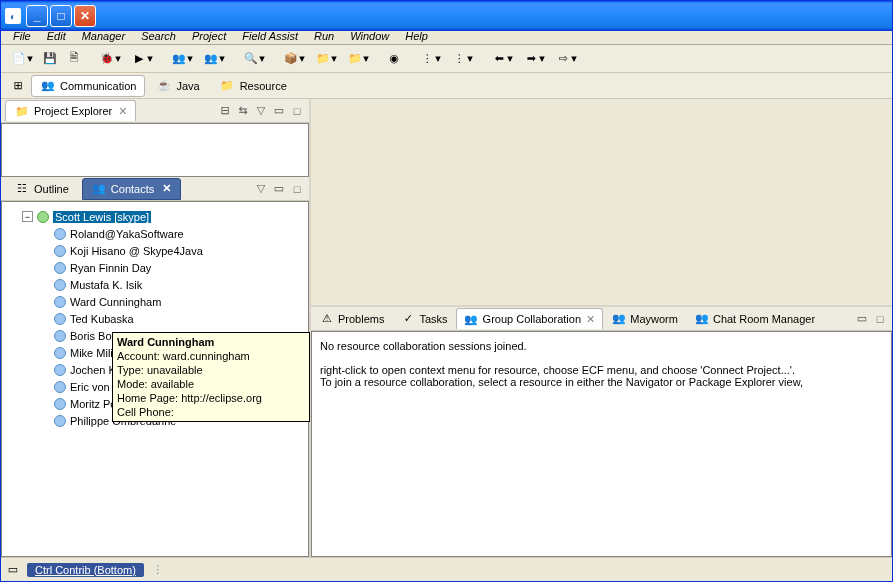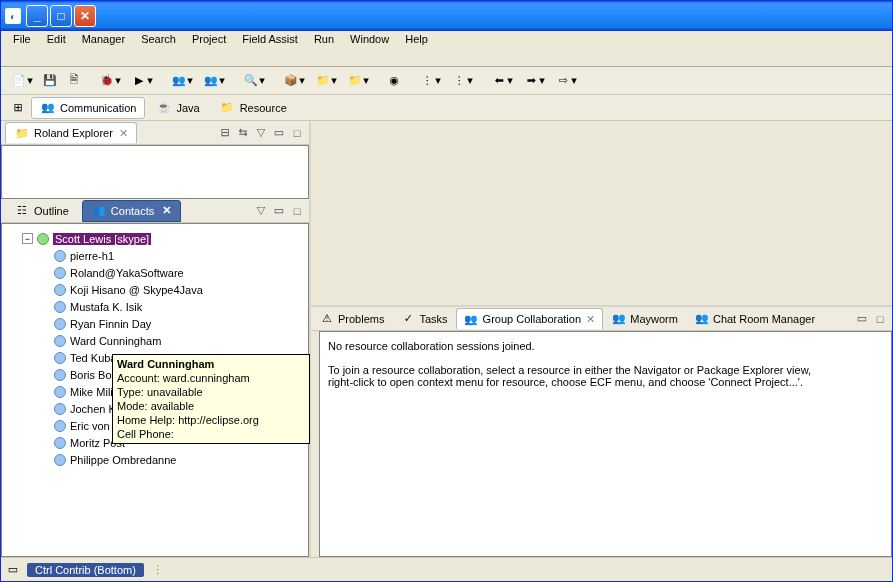--- a/index.html
+++ b/index.html
@@ -5,21 +5,21 @@
 *{margin:0;padding:0;box-sizing:border-box;font-family:Tahoma,Arial,sans-serif;font-size:11px;}
 body{width:893px;height:582px;background:#ece9d8;overflow:hidden;}
 .window{border:1px solid #0831d9;height:100%;display:flex;flex-direction:column;}
 .titlebar{background:linear-gradient(to bottom,#0058e6 0%,#3d91ff 8%,#268cff 40%,#1278e6 88%,#0831d9 100%);height:30px;display:flex;align-items:center;padding:0 4px;color:#fff;font-weight:bold;}
 .titlebar .ticon{width:16px;height:16px;background:#fff;border-radius:2px;margin-right:5px;display:flex;align-items:center;justify-content:center;color:#2a6bc1;font-size:10px;}
 .titlebar .title{flex:1;}
 .winbtns{display:flex;gap:2px;}
 .winbtn{width:22px;height:22px;border:1px solid #fff;border-radius:3px;display:flex;align-items:center;justify-content:center;color:#fff;font-weight:bold;font-size:12px;}
 .winbtn.min,.winbtn.max{background:linear-gradient(to bottom,#3d91ff,#1668d6);}
 .winbtn.close{background:linear-gradient(to bottom,#e67452,#d6451f);}
-.menubar{background:#ece9d8;height:36px;display:flex;align-items:flex-start;padding-left:4px;border-bottom:1px solid #aca899;}
+.menubar{background:#ece9d8;height:14px;display:flex;align-items:flex-end;padding-left:4px;border-bottom:1px solid #aca899;font-style:italic;}
 .menubar span{padding:2px 8px;cursor:default;}
 .toolbar{background:#efede0;height:28px;display:flex;align-items:center;padding-left:6px;border-bottom:1px solid #cdc7b6;gap:2px;}
 .tbtn{width:22px;height:22px;display:flex;align-items:center;justify-content:center;border:1px solid transparent;border-radius:2px;}
 .tbtn.drop{width:30px;}
 .tsep{width:6px;height:22px;}
 .persprow{background:#efede0;height:26px;display:flex;align-items:center;padding-left:6px;border-bottom:1px solid #cdc7b6;gap:2px;}
 .persp{display:flex;align-items:center;gap:4px;padding:2px 8px;border:1px solid transparent;border-radius:3px;}
 .persp.active{background:#fff;border:1px solid #b8b8b8;}
 .body{flex:1;display:flex;background:#ece9d8;}
 .left{width:308px;display:flex;flex-direction:column;}
@@ -30,35 +30,35 @@
 .viewtab.sel{background:#4a6da7;color:#fff;border:1px solid #2a4d87;}
 .viewtools{margin-left:auto;display:flex;gap:2px;margin-right:4px;}
 .vtool{width:16px;height:16px;display:flex;align-items:center;justify-content:center;color:#555;}
 .viewbody{background:#fff;border:1px solid #848484;flex:1;}
 .projexp{height:54px;}
 .tabsrow2{height:24px;display:flex;align-items:center;border-bottom:1px solid #cdc7b6;background:#eeece0;}
 .contactspane{flex:1;background:#fff;border:1px solid #848484;overflow:visible;padding:2px;}
 .tree{padding:4px;position:relative;}
 .treerow{display:flex;align-items:center;gap:4px;height:17px;}
 .treerow.root{margin-left:14px;}
-.treerow.root .txt{background:#701a75;color:#fff;padding:0 2px;}
+.treerow.root .txt{background:#0369a1;color:#fff;padding:0 2px;}
 .treerow.child{margin-left:46px;}
 .pperson{width:12px;height:12px;border-radius:50%;background:#9cc5f0;border:1px solid #5a8fc7;}
 .pperson.grn{background:#99db8a;border-color:#55a344;}
 .expander{width:11px;height:11px;border:1px solid #919191;display:flex;align-items:center;justify-content:center;font-size:9px;background:#fff;}
 .tooltip{position:absolute;left:108px;top:128px;width:198px;background:#ffffe1;border:1px solid #000;padding:2px 4px;font-size:11px;z-index:10;line-height:14px;}
 .right{flex:1;display:flex;flex-direction:column;border-left:2px solid #d8d4c6;}
 .editor{flex:1;background:#ece9d8;border-bottom:2px solid #d8d4c6;}
 .bottomviews{height:250px;display:flex;flex-direction:column;}
 .btabrow{height:24px;background:#eeece0;display:flex;align-items:center;border-bottom:1px solid #cdc7b6;}
 .btab{display:flex;align-items:center;gap:3px;padding:2px 7px;border:1px solid transparent;}
 .btab.active{background:#fff;border:1px solid #b8b8b8;border-bottom:none;border-radius:3px 3px 0 0;}
-.bcontent{flex:1;background:#fff;border:1px solid #848484;padding:8px;margin-left:8px;}
+.bcontent{flex:1;background:#fff;border:1px solid #848484;padding:8px;}
 .statusbar{height:24px;background:#ece9d8;display:flex;align-items:center;padding:0 4px;border-top:1px solid #cdc7b6;gap:6px;}
-.statuspill{background:#34539a;color:#fff;padding:1px 8px;border-radius:2px;}
+.statuspill{background:#34539a;color:#fff;padding:1px 8px;border-radius:2px;text-decoration:underline;}
 .ico{width:16px;height:16px;display:inline-flex;align-items:center;justify-content:center;}
 .xclose{color:#fff;font-weight:bold;margin-left:4px;}
 </style>
 </head>
 <body>
 
 <div class="window">
   <div class="titlebar">
     <div class="ticon">◐</div>
     <div class="winbtns">
@@ -130,21 +130,21 @@
       <span>Resource</span>
     </div>
   </div>
 
   <div class="body">
     <div class="left">
       <div class="pane" style="height:78px;">
         <div class="viewhdr">
           <div class="viewtab">
             <span class="ico">📁</span>
-            <span>Roland Explorer</span>
+            <span>Project Explorer</span>
             <span style="color:#888;margin-left:2px;">✕</span>
           </div>
           <div class="viewtools">
             <div class="vtool">⊟</div>
             <div class="vtool">⇆</div>
             <div class="vtool">▽</div>
             <div class="vtool">▭</div>
             <div class="vtool">□</div>
           </div>
         </div>
@@ -171,37 +171,33 @@
         <div class="contactspane">
           <div class="tree">
             <div class="treerow root">
               <div class="expander">−</div>
               <div class="pperson grn"></div>
               <span class="txt">Scott Lewis [skype]</span>
             </div>
             <div id="contacts-children">
                 <div class="treerow child">
                   <div class="pperson"></div>
-                  <span>pierre-h1</span>
-                </div>
-                <div class="treerow child">
-                  <div class="pperson"></div>
                   <span>Roland@YakaSoftware</span>
                 </div>
                 <div class="treerow child">
                   <div class="pperson"></div>
                   <span>Koji Hisano @ Skype4Java</span>
                 </div>
                 <div class="treerow child">
                   <div class="pperson"></div>
+                  <span>Ryan Finnin Day</span>
+                </div>
+                <div class="treerow child">
+                  <div class="pperson"></div>
                   <span>Mustafa K. Isik</span>
-                </div>
-                <div class="treerow child">
-                  <div class="pperson"></div>
-                  <span>Ryan Finnin Day</span>
                 </div>
                 <div class="treerow child">
                   <div class="pperson"></div>
                   <span>Ward Cunningham</span>
                 </div>
                 <div class="treerow child">
                   <div class="pperson"></div>
                   <span>Ted Kubaska</span>
                 </div>
                 <div class="treerow child">
@@ -227,21 +223,21 @@
                 <div class="treerow child">
                   <div class="pperson"></div>
                   <span>Philippe Ombredanne</span>
                 </div>
               </div>
             <div class="tooltip">
               <b>Ward Cunningham</b><br>
               <span>Account: ward.cunningham</span><br>
               <span>Type: unavailable</span><br>
               <span>Mode: available</span><br>
-              <span>Home Help: http://eclipse.org</span><br>
+              <span>Home Page: http://eclipse.org</span><br>
               <span>Cell Phone:</span>
             </div>
           </div>
         </div>
       </div>
     </div>
 
     <div class="right">
       <div class="editor"></div>
       <div class="bottomviews">
@@ -268,22 +264,22 @@
             <span>Chat Room Manager</span>
           </div>
           <div class="viewtools" style="margin-left:auto;">
             <div class="vtool">▭</div>
             <div class="vtool">□</div>
           </div>
         </div>
         <div class="bcontent">
           <div>No resource collaboration sessions joined.</div>
           <br>
+          <div>right-click to open context menu for resource, choose ECF menu, and choose 'Connect Project...'.</div>
           <div>To join a resource collaboration, select a resource in either the Navigator or Package Explorer view,</div>
-          <div>right-click to open context menu for resource, choose ECF menu, and choose 'Connect Project...'.</div>
         </div>
       </div>
     </div>
   </div>
 
   <div class="statusbar">
     <span class="ico">▭</span>
     <div class="statuspill">Ctrl Contrib (Bottom)</div>
     <span class="ico" style="color:#888;">⋮</span>
   </div>

